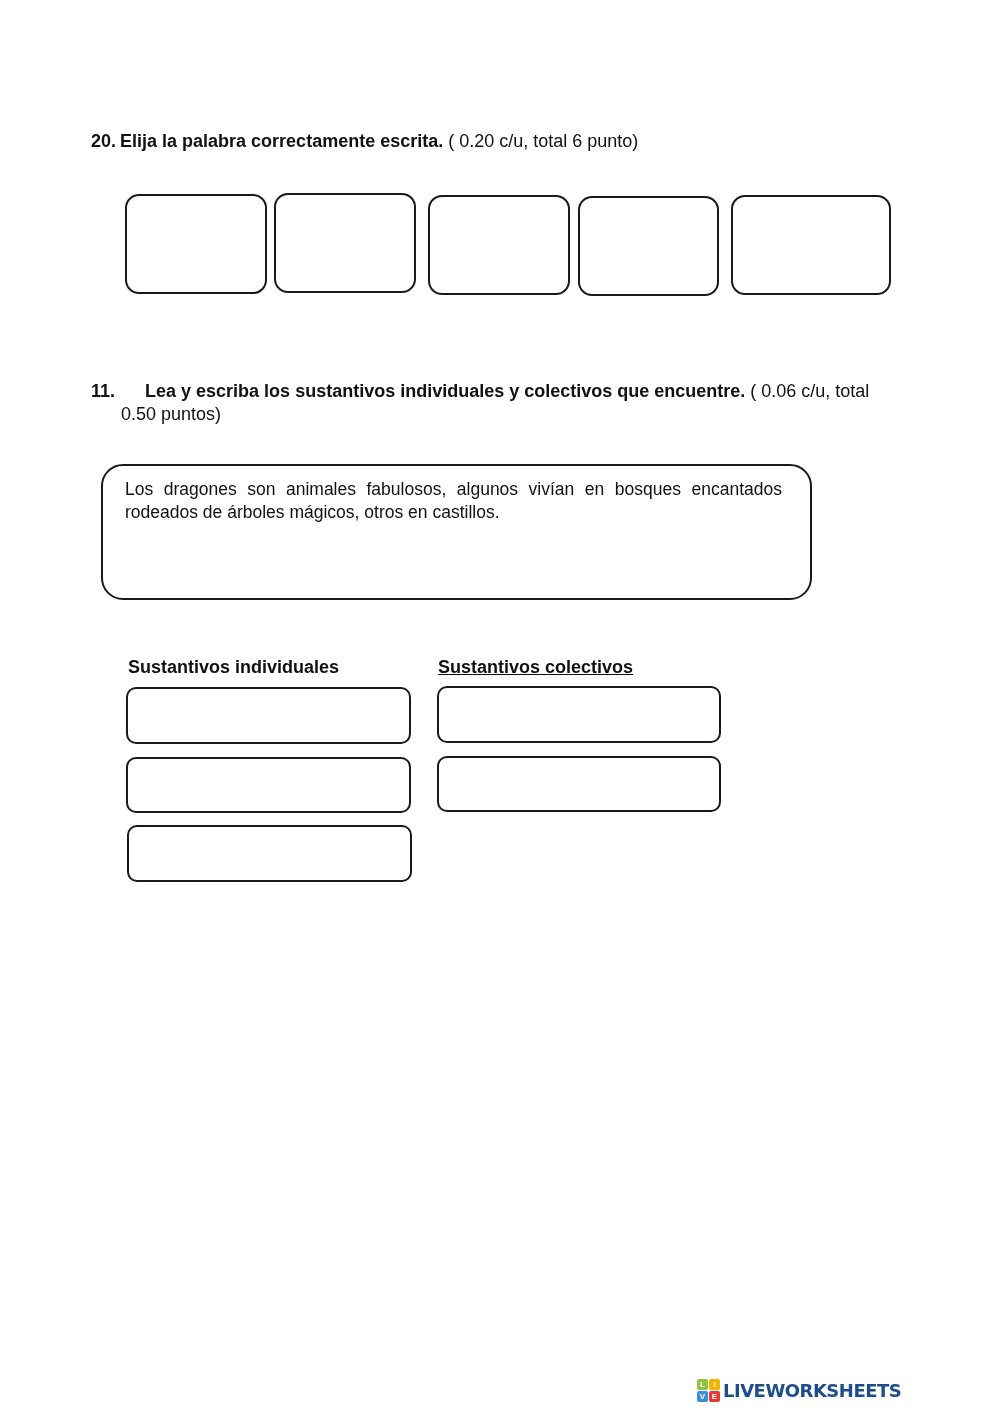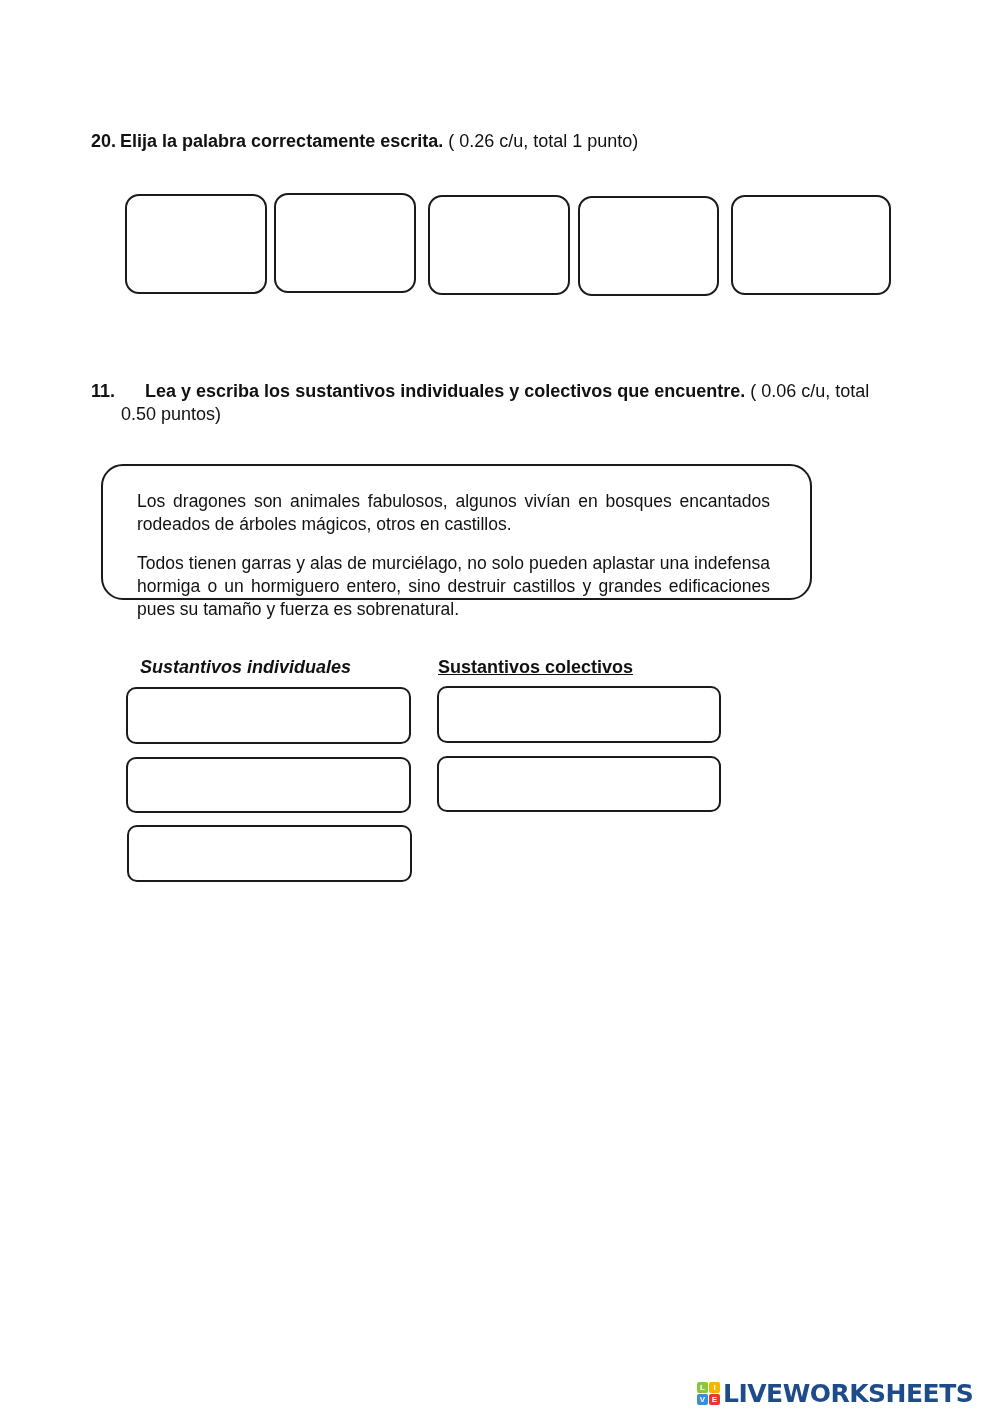--- a/index.html
+++ b/index.html
@@ -4,53 +4,52 @@
   <style>
     * { box-sizing: border-box; margin: 0; padding: 0; }
     html, body { width: 1000px; height: 1413px; background: #ffffff; }
     body { position: relative; font-family: "Liberation Sans", sans-serif; color: #111111; overflow: hidden; }
     .abs { position: absolute; }
     .q-title { font-size: 18px; line-height: 23px; }
     .q-title b { font-weight: bold; margin-left: 25px; }
     .q-num { font-weight: bold; }
     .answer-box { position: absolute; border: 2px solid #1a1a1a; border-radius: 14px; background: #fff; }
     .reading-box { position: absolute; border: 2.5px solid #1a1a1a; border-radius: 22px; background: #fff; padding: 8px 24px 8px 18px; font-size: 17.5px; line-height: 23px; text-align: justify; }
-    .reading-box p { margin: 16px; }
+    .reading-box p { margin: 4px; }
     .col-header { position: absolute; font-size: 18px; font-weight: bold; }
     .noun-box { position: absolute; border: 2px solid #1a1a1a; border-radius: 10px; background: #fff; }
     .logo { position: absolute; left: 697px; top: 1379px; display: flex; align-items: center; }
     .logo-icon { display: grid; grid-template-columns: 11px 11px; grid-template-rows: 11px 11px; gap: 1px; margin-right: 3px; }
     .logo-icon span { display: flex; align-items: center; justify-content: center; font-size: 8px; font-weight: bold; color: #fff; border-radius: 2px; }
-    .logo-text { font-family: "DejaVu Sans", sans-serif; font-weight: bold; font-size: 25px; color: #1e4c8a; letter-spacing: -0.5px; }
+    .logo-text { font-family: "DejaVu Sans", sans-serif; font-weight: bold; font-size: 18px; color: #1e4c8a; letter-spacing: -0.5px; }
   </style>
 </head>
 <body>
 
 <div class="abs q-title" style="left:91px; top:130px;">
-  <span class="q-num">20.</span><b style="margin-left:4px;text-align:center;">Elija la palabra correctamente escrita.</b><span> ( 0.26 c/u, total 1 punto)</span>
+  <span class="q-num">20.</span><b style="margin-left:4px;text-align:center;">Elija la palabra correctamente escrita.</b><span> ( 0.20 c/u, total 6 punto)</span>
 </div>
 
 <div class="answer-box" style="left:125px; top:194px; width:142px; height:100px;"></div>
 <div class="answer-box" style="left:274px; top:193px; width:142px; height:100px;"></div>
 <div class="answer-box" style="left:428px; top:195px; width:142px; height:100px;"></div>
 <div class="answer-box" style="left:578px; top:196px; width:141px; height:100px;"></div>
 <div class="answer-box" style="left:731px; top:195px; width:160px; height:100px;"></div>
 
 <div class="abs q-title" style="left:91px; top:380px; width:860px;">
   <span class="q-num">11.</span>
   <b>Lea y escriba los sustantivos individuales y colectivos que encuentre.</b><span> ( 0.06 c/u, total</span>
 </div>
 <div class="abs q-title" style="left:121px; top:403px;text-align:center;">0.50 puntos)</div>
 
 <div class="reading-box" style="left:101px; top:464px; width:711px; height:136px;">
   <p>Los dragones son animales fabulosos, algunos vivían en bosques encantados rodeados de árboles mágicos, otros en castillos.</p>
-  <p>Todos tienen garras y alas de murciélago, no solo pueden aplastar una indefensa hormiga  o un hormiguero entero, sino destruir castillos y grandes edificaciones pues su tamaño y fuerza es sobrenatural.</p>
 </div>
 
-<div class="col-header" style="left:140px; top:657px;font-style:italic;">Sustantivos individuales</div>
+<div class="col-header" style="left:128px; top:657px;">Sustantivos individuales</div>
 <div class="col-header" style="left:438px; top:657px;text-decoration:underline;">Sustantivos colectivos</div>
 
 <div class="noun-box" style="left:126px; top:687px; width:285px; height:57px;"></div>
 <div class="noun-box" style="left:126px; top:757px; width:285px; height:56px;"></div>
 <div class="noun-box" style="left:127px; top:825px; width:285px; height:57px;"></div>
 
 <div class="noun-box" style="left:437px; top:686px; width:284px; height:57px;"></div>
 <div class="noun-box" style="left:437px; top:756px; width:284px; height:56px;"></div>
 
 <div class="logo">

